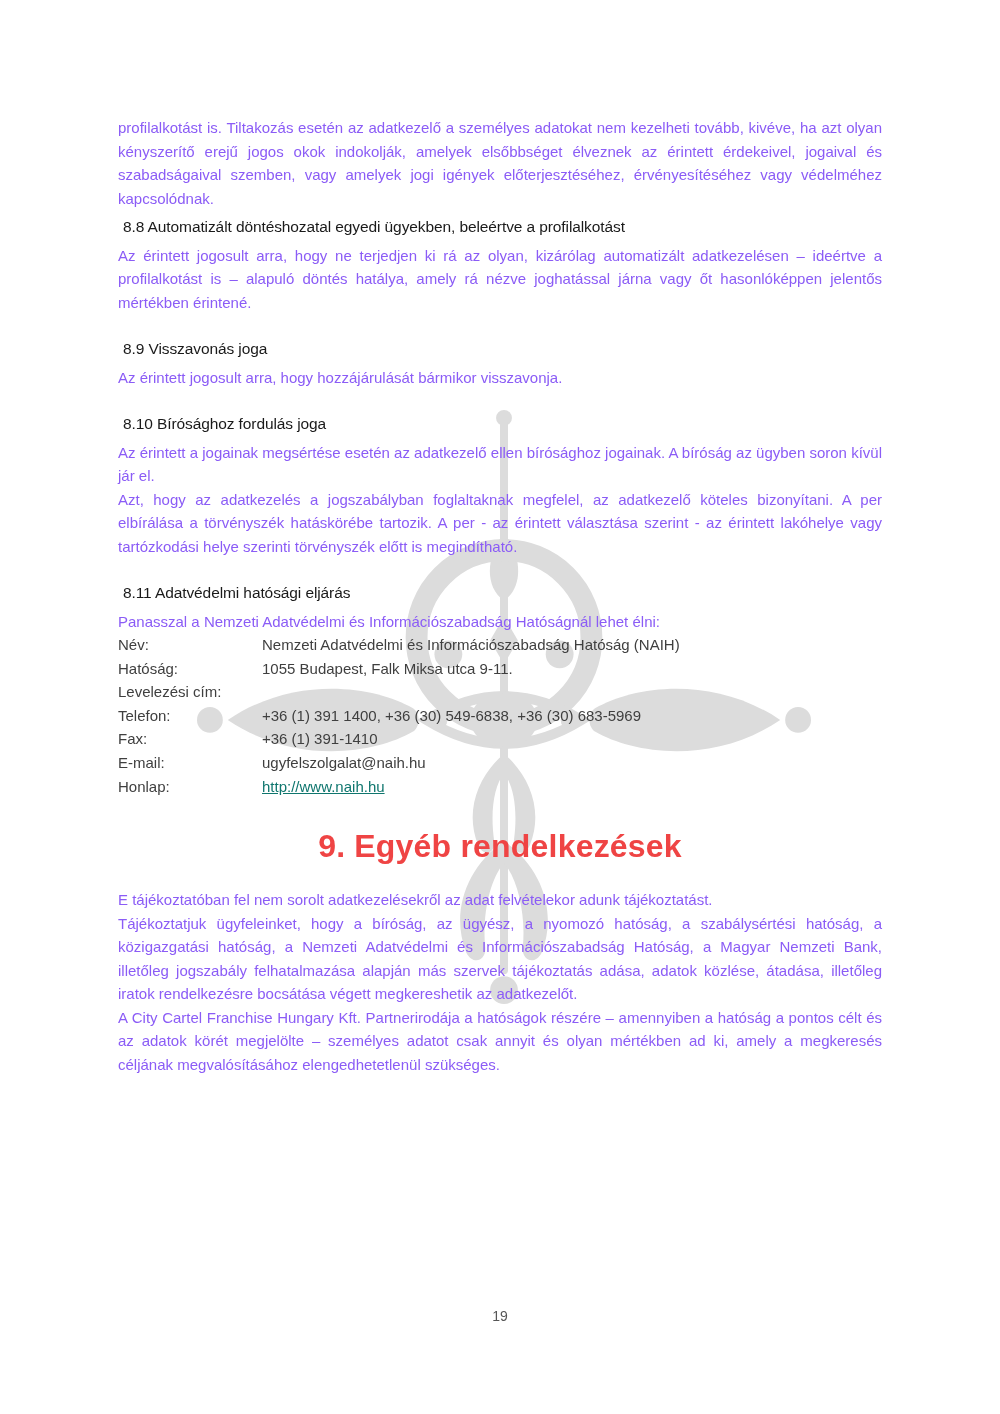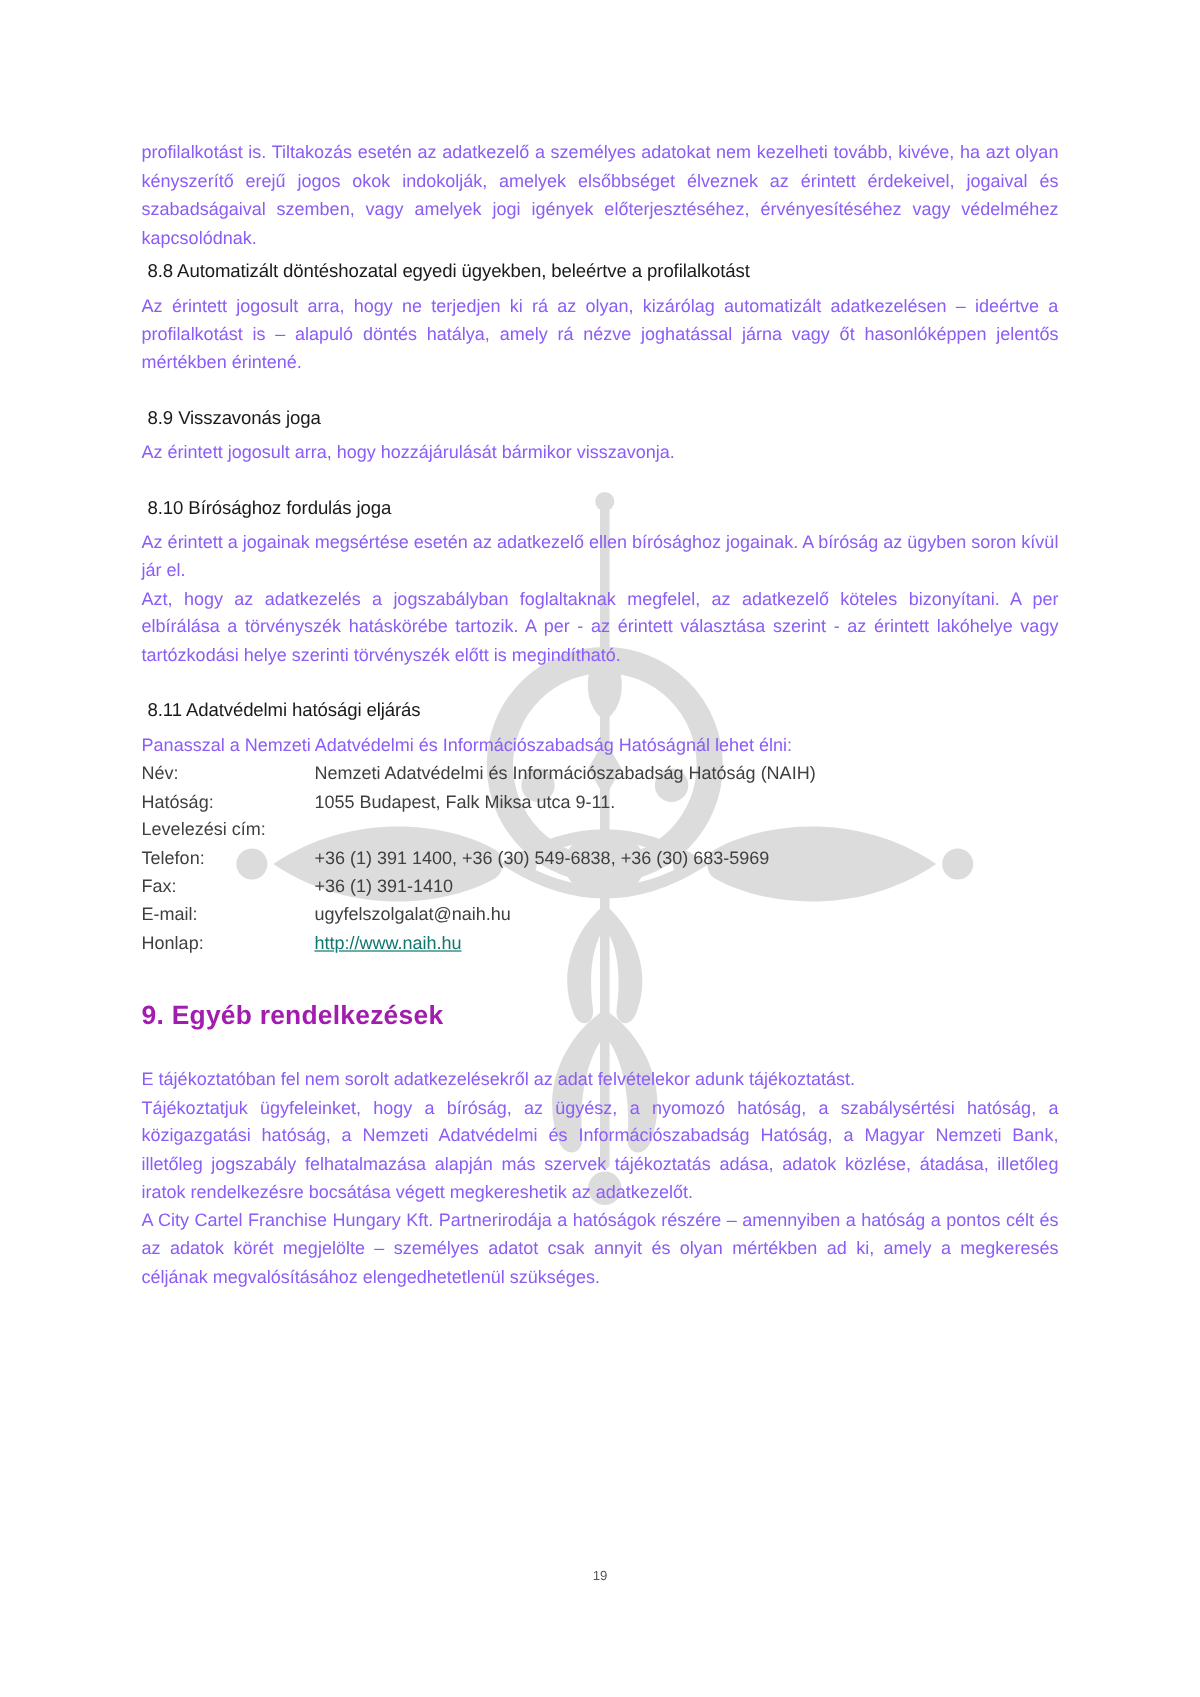--- a/index.html
+++ b/index.html
@@ -45,34 +45,35 @@
     font-size:15px;
     line-height:23.6px;
     color:#3f3f3f;
   }
   .contact-label{ width:144px; flex:none; }
   .contact-value{ flex:1; }
   a.site-link{
     color:#0f766e;
   }
   h1.big{
-    font-size:22px;
+    font-size:32px;
     line-height:30px;
     font-weight:900;
-    color:#a21caf;
+    color:#ef4444;
     margin:33px 0 27px 0;
     letter-spacing:0.2px;
+    text-align:center;
   }
   .page-num{
     position:absolute;
     top:1308px;
     left:0;
     width:1000px;
     text-align:center;
-    font-size:11px;
+    font-size:14px;
     color:#565656;
     z-index:1;
   }
 </style>
 </head>
 <body>
 
 <svg class="watermark" viewBox="0 0 620 620" xmlns="http://www.w3.org/2000/svg" aria-hidden="true">
   <g fill="#dcdcdc">
 

